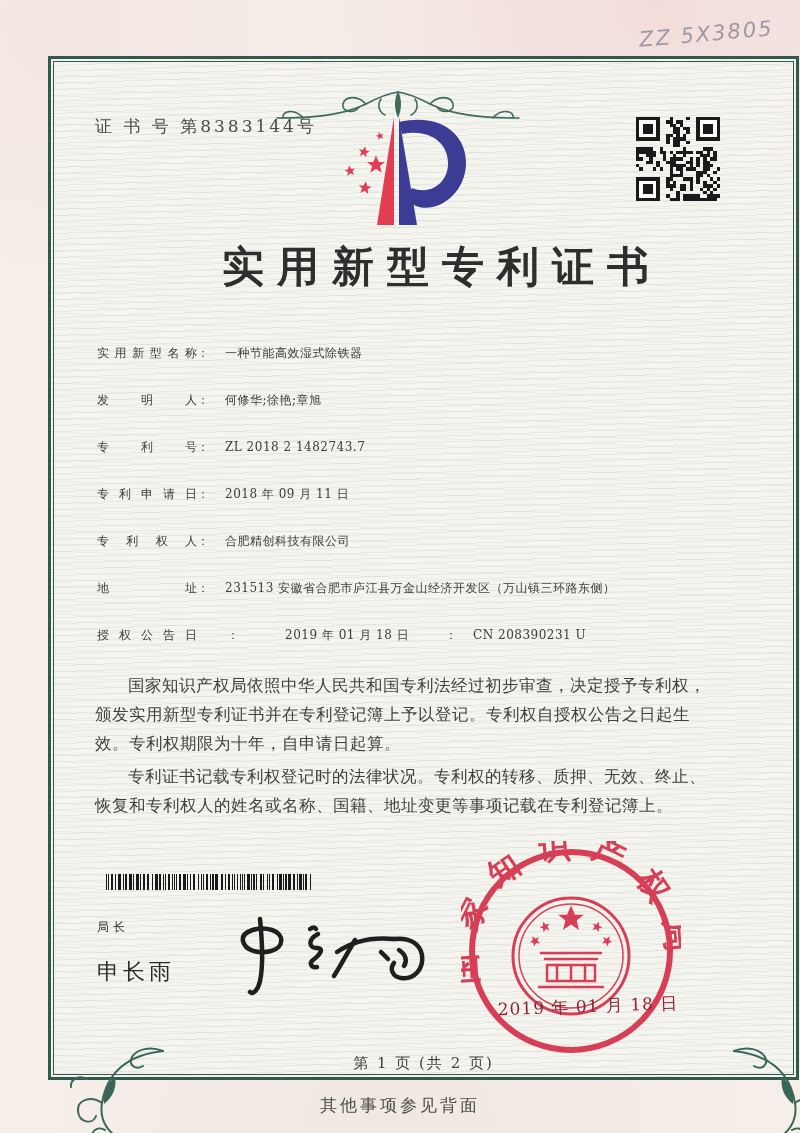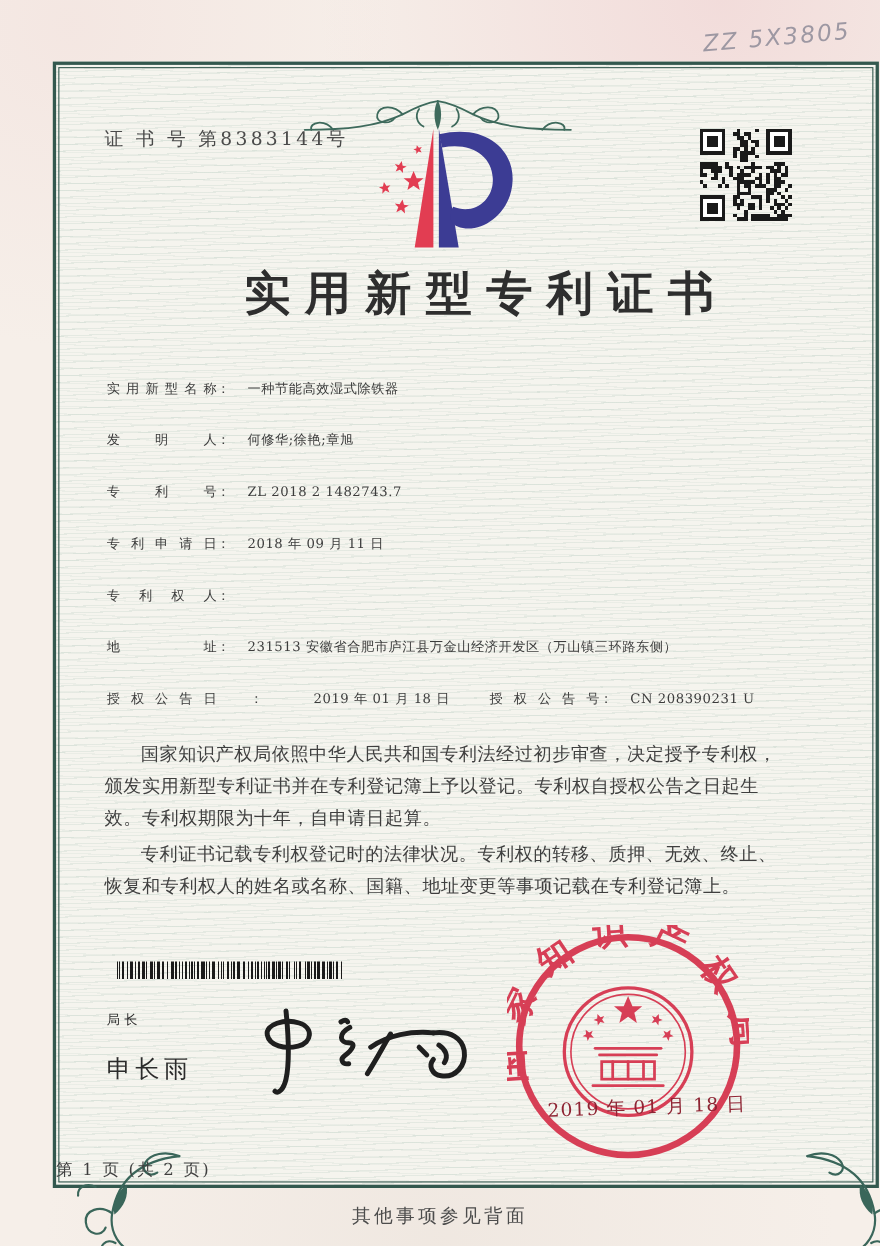--- a/index.html
+++ b/index.html
@@ -81,21 +81,21 @@
     font-size:22px; font-weight:500; color:#2b2b2b; letter-spacing:4px;
   }
   .signature{ position:absolute; left:162px; top:830px; }
   .seal{ position:absolute; left:410px; top:782px; opacity:.92; }
   .seal-date{
     position:absolute; left:432px; top:936px; width:210px; text-align:center;
     font-size:17px; color:#8e2433; letter-spacing:1px; transform:rotate(-2deg);
     font-weight:500;
   }
   .page-num{
-    position:absolute; left:0; right:0; top:995px; 
+    position:absolute; left:0; right:0; top:995px; text-align:center;
     font-size:15px; color:#3f3f3f; letter-spacing:2px;
   }
   .back-note{
     position:absolute; left:0; right:0; top:1094px; text-align:center;
     font-size:17px; color:#4c4c4c; letter-spacing:3px;
   }
 </style>
 </head>
 <body>
 
@@ -377,34 +377,34 @@
         <span class="fvalue">ZL 2018 2 1482743.7</span>
       </div>
       <div class="frow">
         <span class="flabel">专利申请日</span>
           <span class="fcolon">：</span>
         <span class="fvalue">2018 年 09 月 11 日</span>
       </div>
       <div class="frow">
         <span class="flabel">专利权人</span>
           <span class="fcolon">：</span>
+        <span class="fvalue">合肥精创科技有限公司</span>
       </div>
       <div class="frow">
         <span class="flabel">地址</span>
           <span class="fcolon">：</span>
         <span class="fvalue">231513 安徽省合肥市庐江县万金山经济开发区（万山镇三环路东侧）</span>
       </div>
       <div class="frow frow-split">
         <div class="fpair fpair-left">
           <span class="flabel">授权公告日</span>
             <span class="fcolon">：</span>
           <span class="fvalue">2019 年 01 月 18 日</span>
         </div>
         <div class="fpair">
-          <span class="flabel">授权公告号</span>
             <span class="fcolon">：</span>
           <span class="fvalue">CN 208390231 U</span>
         </div>
       </div>
     </div>
 
     <div class="paras">
       <p>国家知识产权局依照中华人民共和国专利法经过初步审查，决定授予专利权，颁发实用新型专利证书并在专利登记簿上予以登记。专利权自授权公告之日起生效。专利权期限为十年，自申请日起算。</p>
       <p>专利证书记载专利权登记时的法律状况。专利权的转移、质押、无效、终止、恢复和专利权人的姓名或名称、国籍、地址变更等事项记载在专利登记簿上。</p>
     </div>

